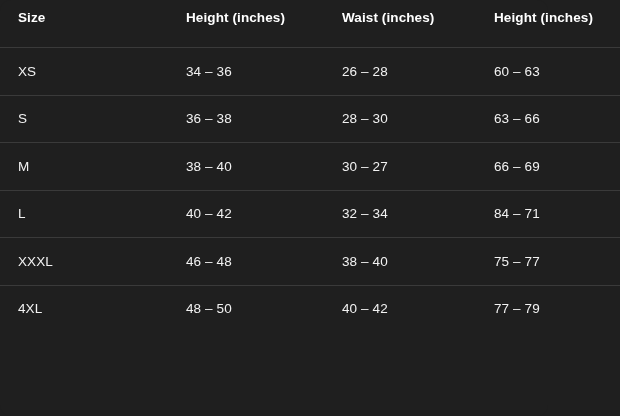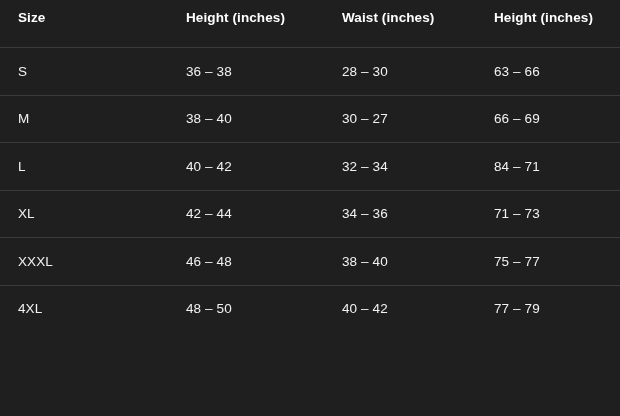--- a/index.html
+++ b/index.html
@@ -69,44 +69,44 @@
     <thead>
       <tr>
         <th>Size</th>
         <th>Height (inches)</th>
         <th>Waist (inches)</th>
         <th>Height (inches)</th>
       </tr>
     </thead>
     <tbody>
       <tr>
+        <td>XS</td>
+        <td>34 – 36</td>
+        <td>26 – 28</td>
+        <td>60 – 63</td>
+      </tr>
+      <tr>
         <td>S</td>
         <td>36 – 38</td>
         <td>28 – 30</td>
         <td>63 – 66</td>
       </tr>
       <tr>
         <td>M</td>
         <td>38 – 40</td>
         <td>30 – 27</td>
         <td>66 – 69</td>
       </tr>
       <tr>
         <td>L</td>
         <td>40 – 42</td>
         <td>32 – 34</td>
         <td>84 – 71</td>
       </tr>
       <tr>
-        <td>XL</td>
-        <td>42 – 44</td>
-        <td>34 – 36</td>
-        <td>71 – 73</td>
-      </tr>
-      <tr>
         <td>XXXL</td>
         <td>46 – 48</td>
         <td>38 – 40</td>
         <td>75 – 77</td>
       </tr>
       <tr>
         <td>4XL</td>
         <td>48 – 50</td>
         <td>40 – 42</td>
         <td>77 – 79</td>

